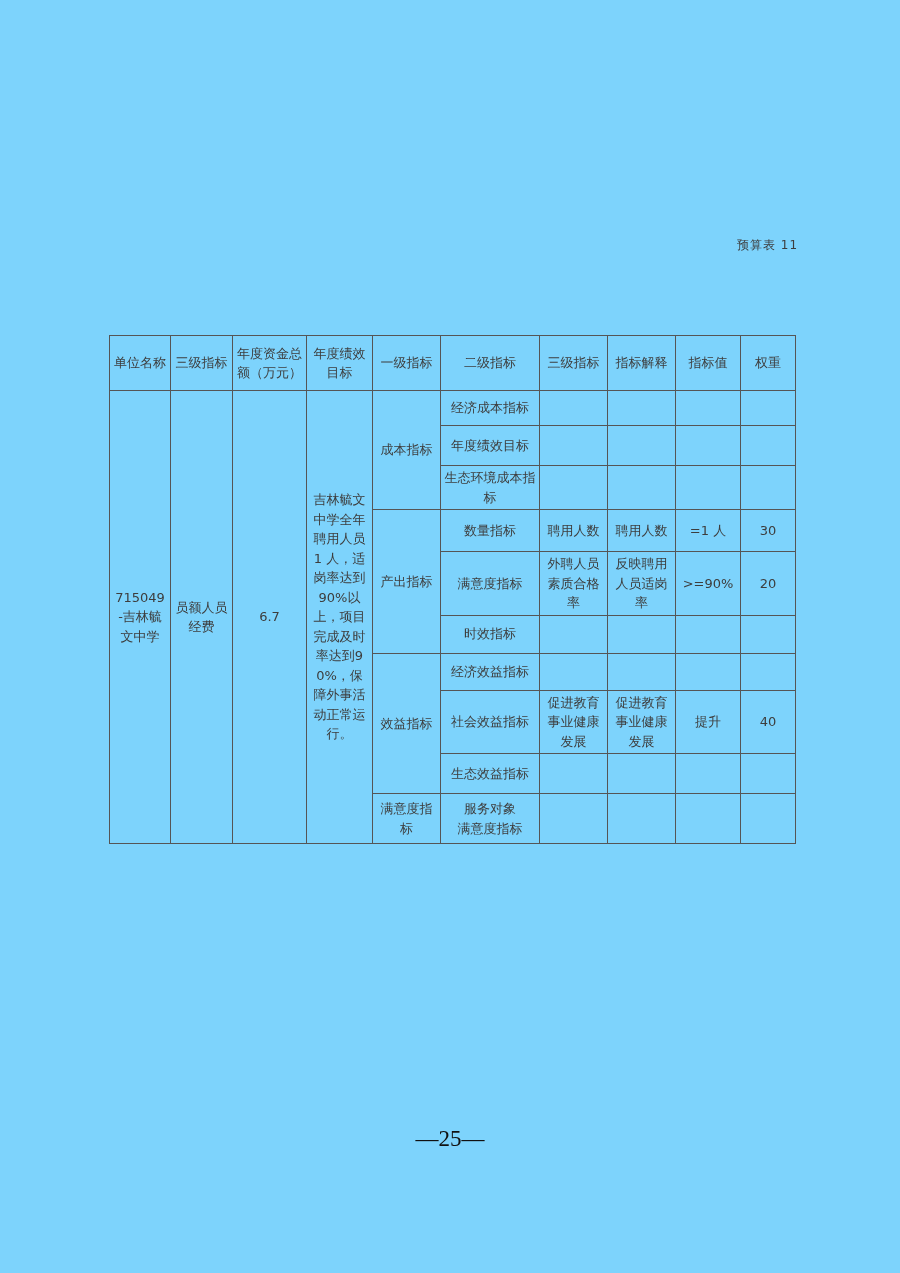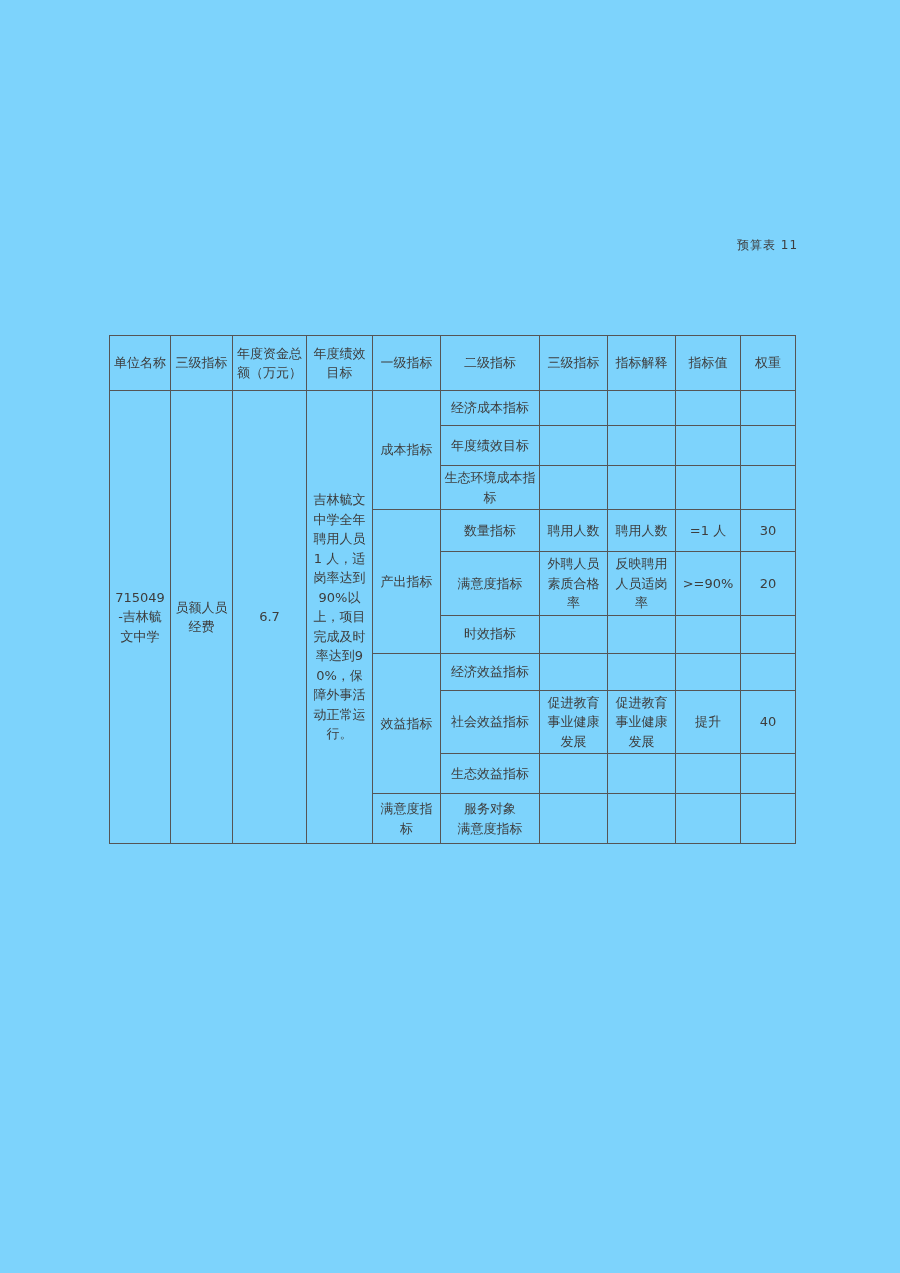--- a/index.html
+++ b/index.html
@@ -183,14 +183,15 @@
         <td></td>
         <td></td>
         <td></td>
         <td></td>
       </tr>
 
     </tbody>
       </table>
   </div>
 
+  <div class="page-number">—25—</div>
 
 </div>
 
 </body></html>

